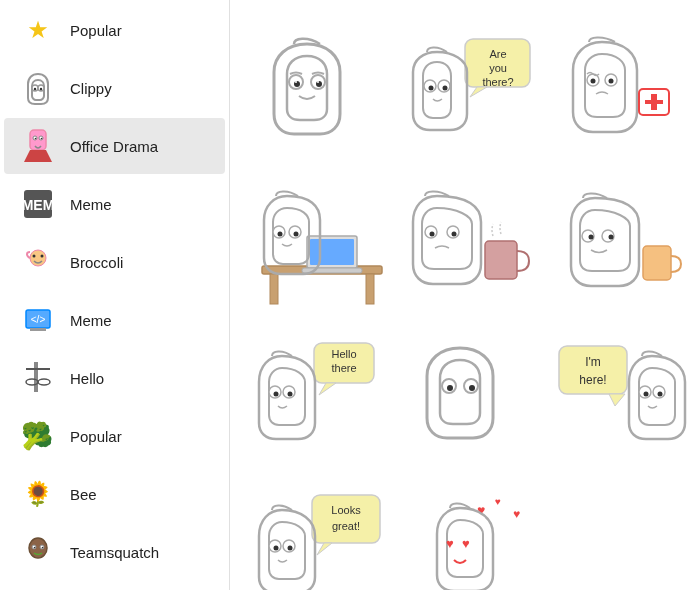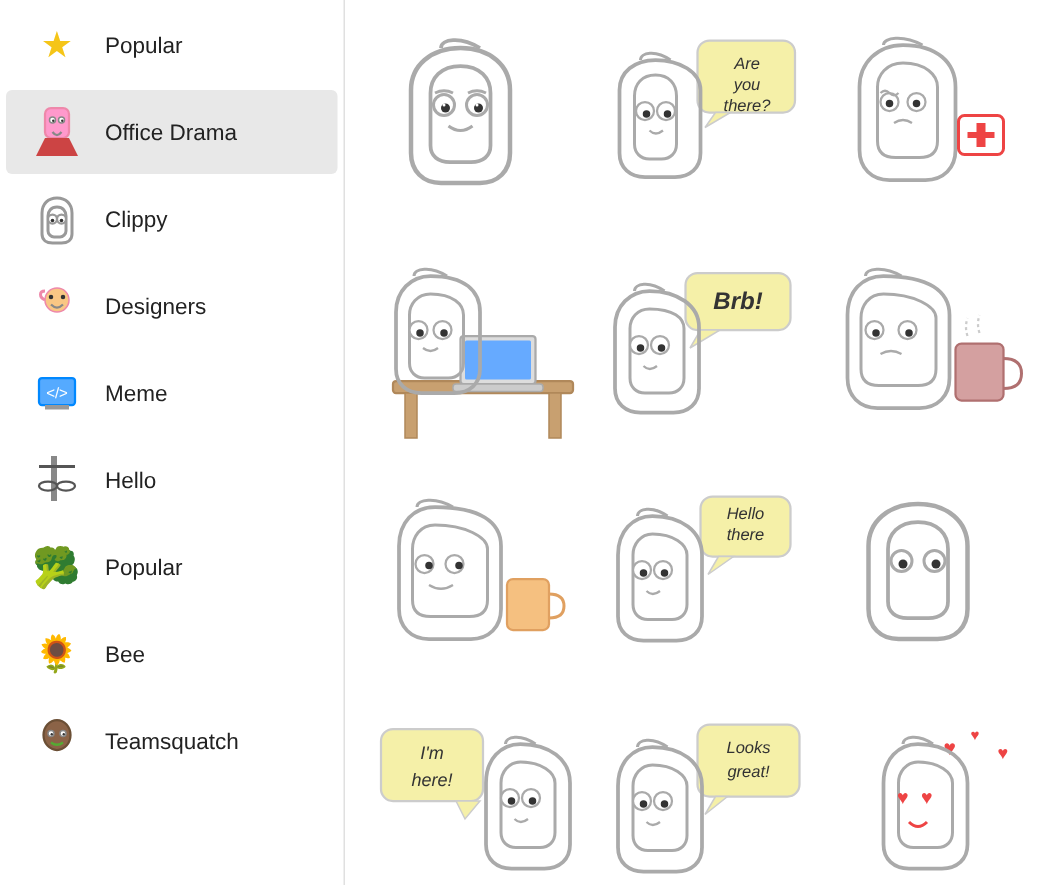--- a/index.html
+++ b/index.html
@@ -49,22 +49,21 @@
       font-size: 15px;
       color: #222;
     }
 
     
     #main {
       flex: 1;
       height: 590px;
       overflow-y: auto;
       background: #fff;
-      padding: 4px 4px;
-      font-style: italic;
+      padding: 16px 4px;
     }
 
     .sticker-grid {
       display: grid;
       grid-template-columns: repeat(3, 1fr);
       gap: 4px;
       padding: 4px;
     }
 
     .sticker-cell {
@@ -91,58 +90,67 @@
 </head>
 <body>
 
 <div id="sidebar">
 <div class="sidebar-item">
       <div class="sidebar-icon">
         <span style="font-size:24px;color:#f5c518;">★</span>
       </div>
       <span class="sidebar-label">Popular</span>
     </div>
+    <div class="sidebar-item">
+      <div class="sidebar-icon">
+        <svg width="32" height="36" viewBox="0 0 32 36">
+      <path d="M16 4 C10 4, 6 8, 6 14 L6 28 C6 32, 9 34, 13 34 L19 34 C23 34, 26 32, 26 28 L26 14 C26 8, 22 4, 16 4 Z" stroke="#999" stroke-width="2" fill="none"></path>
+      <path d="M16 10 C12 10, 10 13, 10 16 L10 26 C10 28, 12 30, 14 30 L18 30 C20 30, 22 28, 22 26 L22 16 C22 13, 20 10, 16 10 Z" stroke="#999" stroke-width="2" fill="none"></path>
+      <circle cx="13" cy="18" r="3" fill="white" stroke="#999" stroke-width="1.5"></circle>
+      <circle cx="19" cy="18" r="3" fill="white" stroke="#999" stroke-width="1.5"></circle>
+      <circle cx="13" cy="19" r="1.2" fill="#333"></circle>
+      <circle cx="19" cy="19" r="1.2" fill="#333"></circle>
+    </svg>
+      </div>
+      <span class="sidebar-label">Clippy</span>
+    </div>
     <div class="sidebar-item active">
       <div class="sidebar-icon">
         <svg width="32" height="36" viewBox="0 0 32 36">
       <rect x="8" y="2" width="16" height="20" rx="4" fill="#f9c" stroke="#e8a" stroke-width="1.5"></rect>
       <circle cx="13" cy="10" r="2" fill="white" stroke="#888" stroke-width="1"></circle>
       <circle cx="19" cy="10" r="2" fill="white" stroke="#888" stroke-width="1"></circle>
       <circle cx="13.5" cy="10.5" r="0.8" fill="#333"></circle>
       <circle cx="19.5" cy="10.5" r="0.8" fill="#333"></circle>
       <path d="M8 22 L2 34 L30 34 L24 22" fill="#c44" stroke="none"></path>
       <path d="M13 18 Q16 22 19 18" stroke="#888" stroke-width="1.5" fill="none"></path>
     </svg>
       </div>
       <span class="sidebar-label">Office Drama</span>
     </div>
     <div class="sidebar-item">
       <div class="sidebar-icon">
-        <svg width="32" height="36" viewBox="0 0 32 36">
-      <path d="M16 4 C10 4, 6 8, 6 14 L6 28 C6 32, 9 34, 13 34 L19 34 C23 34, 26 32, 26 28 L26 14 C26 8, 22 4, 16 4 Z" stroke="#999" stroke-width="2" fill="none"></path>
-      <path d="M16 10 C12 10, 10 13, 10 16 L10 26 C10 28, 12 30, 14 30 L18 30 C20 30, 22 28, 22 26 L22 16 C22 13, 20 10, 16 10 Z" stroke="#999" stroke-width="2" fill="none"></path>
-      <circle cx="13" cy="18" r="3" fill="white" stroke="#999" stroke-width="1.5"></circle>
-      <circle cx="19" cy="18" r="3" fill="white" stroke="#999" stroke-width="1.5"></circle>
-      <circle cx="13" cy="19" r="1.2" fill="#333"></circle>
-      <circle cx="19" cy="19" r="1.2" fill="#333"></circle>
-    </svg>
-      </div>
-      <span class="sidebar-label">Clippy</span>
+        <svg width="32" height="32" viewBox="0 0 32 32">
+      <rect x="2" y="2" width="28" height="28" rx="3" fill="#555"></rect>
+      <text x="16" y="22" text-anchor="middle" fill="white" font-size="14" font-weight="bold">MEM</text>
+    </svg>
+      </div>
+      <span class="sidebar-label">Meme</span>
     </div>
     <div class="sidebar-item">
       <div class="sidebar-icon">
         <svg width="32" height="32" viewBox="0 0 32 32">
       <circle cx="16" cy="12" r="8" fill="#f9c784" stroke="#e8a" stroke-width="1"></circle>
       <circle cx="12" cy="10" r="1.5" fill="#333"></circle>
       <circle cx="20" cy="10" r="1.5" fill="#333"></circle>
       <path d="M12 15 Q16 19 20 15" stroke="#888" stroke-width="1.5" fill="none"></path>
       <path d="M8 12 C4 10 4 6 8 6" stroke="#e8a" stroke-width="2" fill="none"></path>
     </svg>
       </div>
-      <span class="sidebar-label">Designers</span>
+      <span class="sidebar-label">Broccoli</span>
     </div>
     <div class="sidebar-item">
       <div class="sidebar-icon">
         <svg width="32" height="32" viewBox="0 0 32 32">
       <rect x="4" y="6" width="24" height="18" rx="2" fill="#5af" stroke="#08f" stroke-width="1.5"></rect>
       <rect x="8" y="24" width="16" height="3" fill="#999"></rect>
       <text x="16" y="19" text-anchor="middle" fill="white" font-size="10">&lt;/&gt;</text>
     </svg>
       </div>
       <span class="sidebar-label">Meme</span>
@@ -267,37 +275,20 @@
       <circle cx="27" cy="46" r="6" fill="white" stroke="#aaa" stroke-width="1.5"></circle>
       <circle cx="43" cy="46" r="6" fill="white" stroke="#aaa" stroke-width="1.5"></circle>
       <circle cx="28" cy="48" r="2.5" fill="#333"></circle>
       <circle cx="44" cy="48" r="2.5" fill="#333"></circle>
       <path d="M30 58 Q35 62 40 58" stroke="#aaa" stroke-width="1.5" fill="none"></path>
     </svg></div>
       </div>
       <div class="sticker-cell">
         <div class="sticker-img"><svg width="130" height="120" viewBox="0 0 130 120">
 
-      <rect x="52" y="8" width="70" height="38" rx="8" fill="#f5f0a8" stroke="#ccc" stroke-width="1.5"></rect>
-      <polygon points="62,46 55,58 75,46" fill="#f5f0a8" stroke="#ccc" stroke-width="1"></polygon>
-      <text x="87" y="32" text-anchor="middle" font-size="16" font-weight="bold" fill="#333">Brb!</text>
-
-      <path d="M28 20 C15 20, 5 30, 5 44 L5 85 C5 95, 12 101, 22 101 L44 101 C54 101, 61 95, 61 85 L61 44 C61 30, 47 20, 28 20 Z" stroke="#aaa" stroke-width="2.5" fill="none"></path>
-      <path d="M28 32 C20 32, 15 38, 15 45 L15 78 C15 84, 19 88, 25 88 L41 88 C47 88, 51 84, 51 78 L51 45 C51 38, 44 32, 28 32 Z" stroke="#aaa" stroke-width="2" fill="none"></path>
-      <path d="M18 20 C18 15, 28 13, 38 20" stroke="#aaa" stroke-width="2" fill="none"></path>
-      <circle cx="21" cy="56" r="6" fill="white" stroke="#aaa" stroke-width="1.5"></circle>
-      <circle cx="35" cy="56" r="6" fill="white" stroke="#aaa" stroke-width="1.5"></circle>
-      <circle cx="22" cy="58" r="2.5" fill="#333"></circle>
-      <circle cx="36" cy="58" r="2.5" fill="#333"></circle>
-      <path d="M24 70 Q28 74 33 70" stroke="#aaa" stroke-width="1.5" fill="none"></path>
-    </svg></div>
-      </div>
-      <div class="sticker-cell">
-        <div class="sticker-img"><svg width="130" height="120" viewBox="0 0 130 120">
-
       <path d="M32 10 C18 10, 8 20, 8 36 L8 78 C8 90, 16 98, 28 98 L56 98 C68 98, 76 90, 76 78 L76 36 C76 20, 62 10, 32 10 Z" stroke="#aaa" stroke-width="2.5" fill="none"></path>
       <path d="M32 22 C22 22, 17 30, 17 38 L17 72 C17 79, 21 83, 29 83 L55 83 C63 83, 67 79, 67 72 L67 38 C67 30, 52 22, 32 22 Z" stroke="#aaa" stroke-width="2" fill="none"></path>
       <path d="M20 10 C20 5, 32 3, 44 10" stroke="#aaa" stroke-width="2" fill="none"></path>
       <circle cx="26" cy="46" r="6" fill="white" stroke="#aaa" stroke-width="1.5"></circle>
       <circle cx="48" cy="46" r="6" fill="white" stroke="#aaa" stroke-width="1.5"></circle>
       <circle cx="27" cy="48" r="2.5" fill="#333"></circle>
       <circle cx="49" cy="48" r="2.5" fill="#333"></circle>
       <path d="M30 62 Q37 58 44 62" stroke="#aaa" stroke-width="1.5" fill="none"></path>
 
       <rect x="80" y="55" width="32" height="38" rx="4" fill="#d4a0a0" stroke="#b07070" stroke-width="1.5"></rect>

